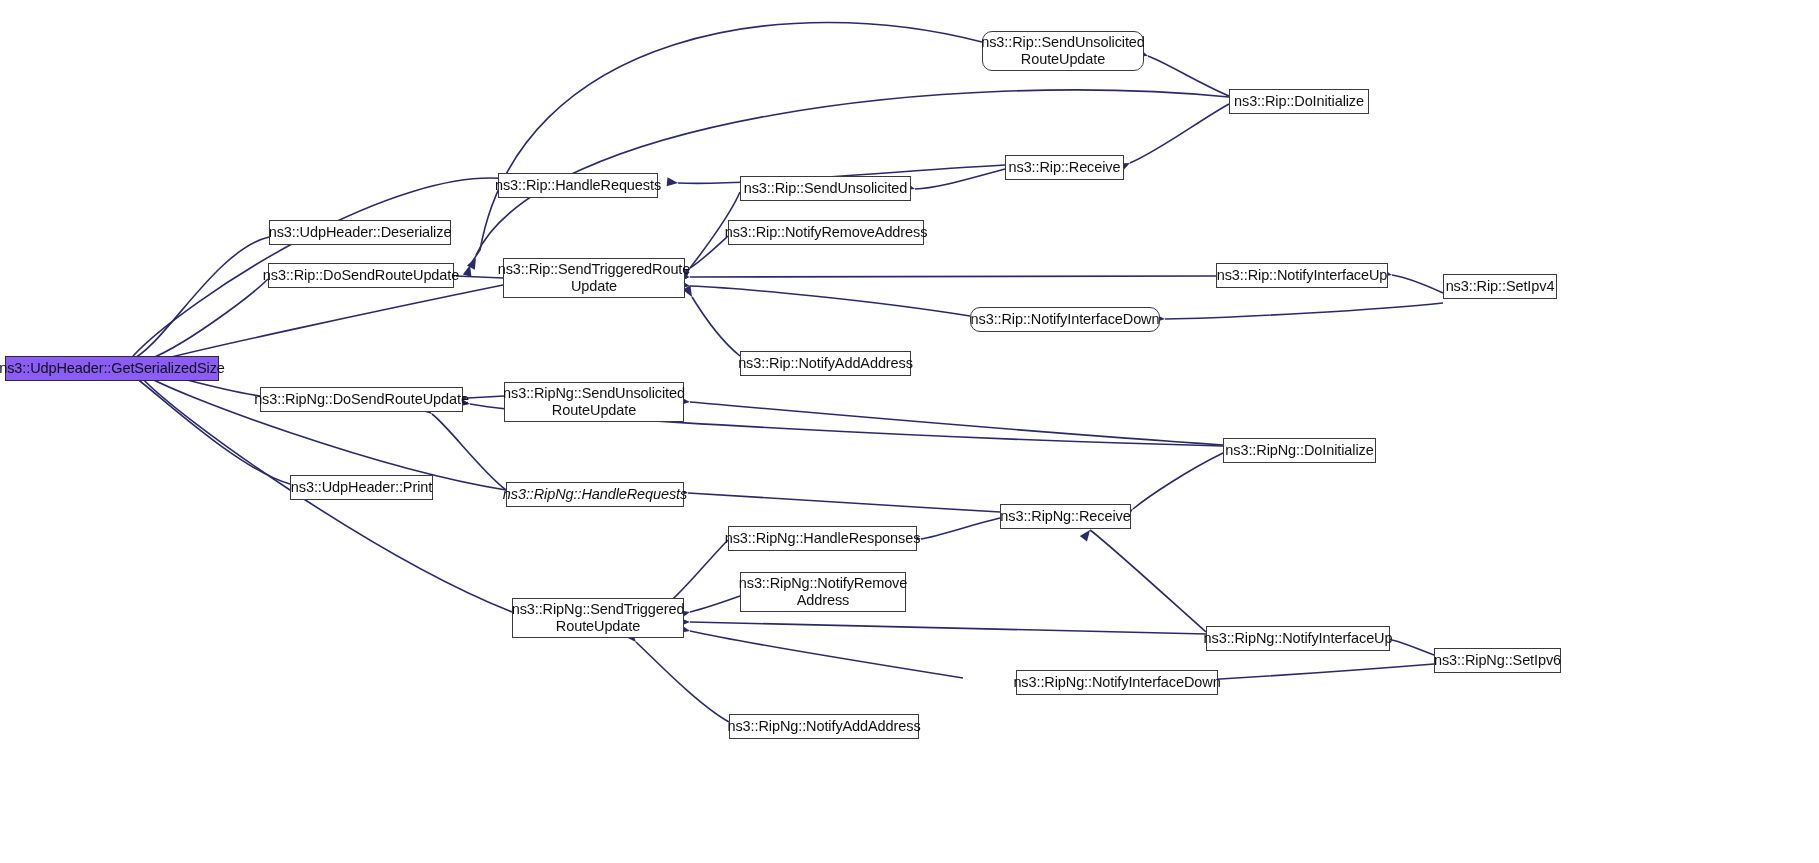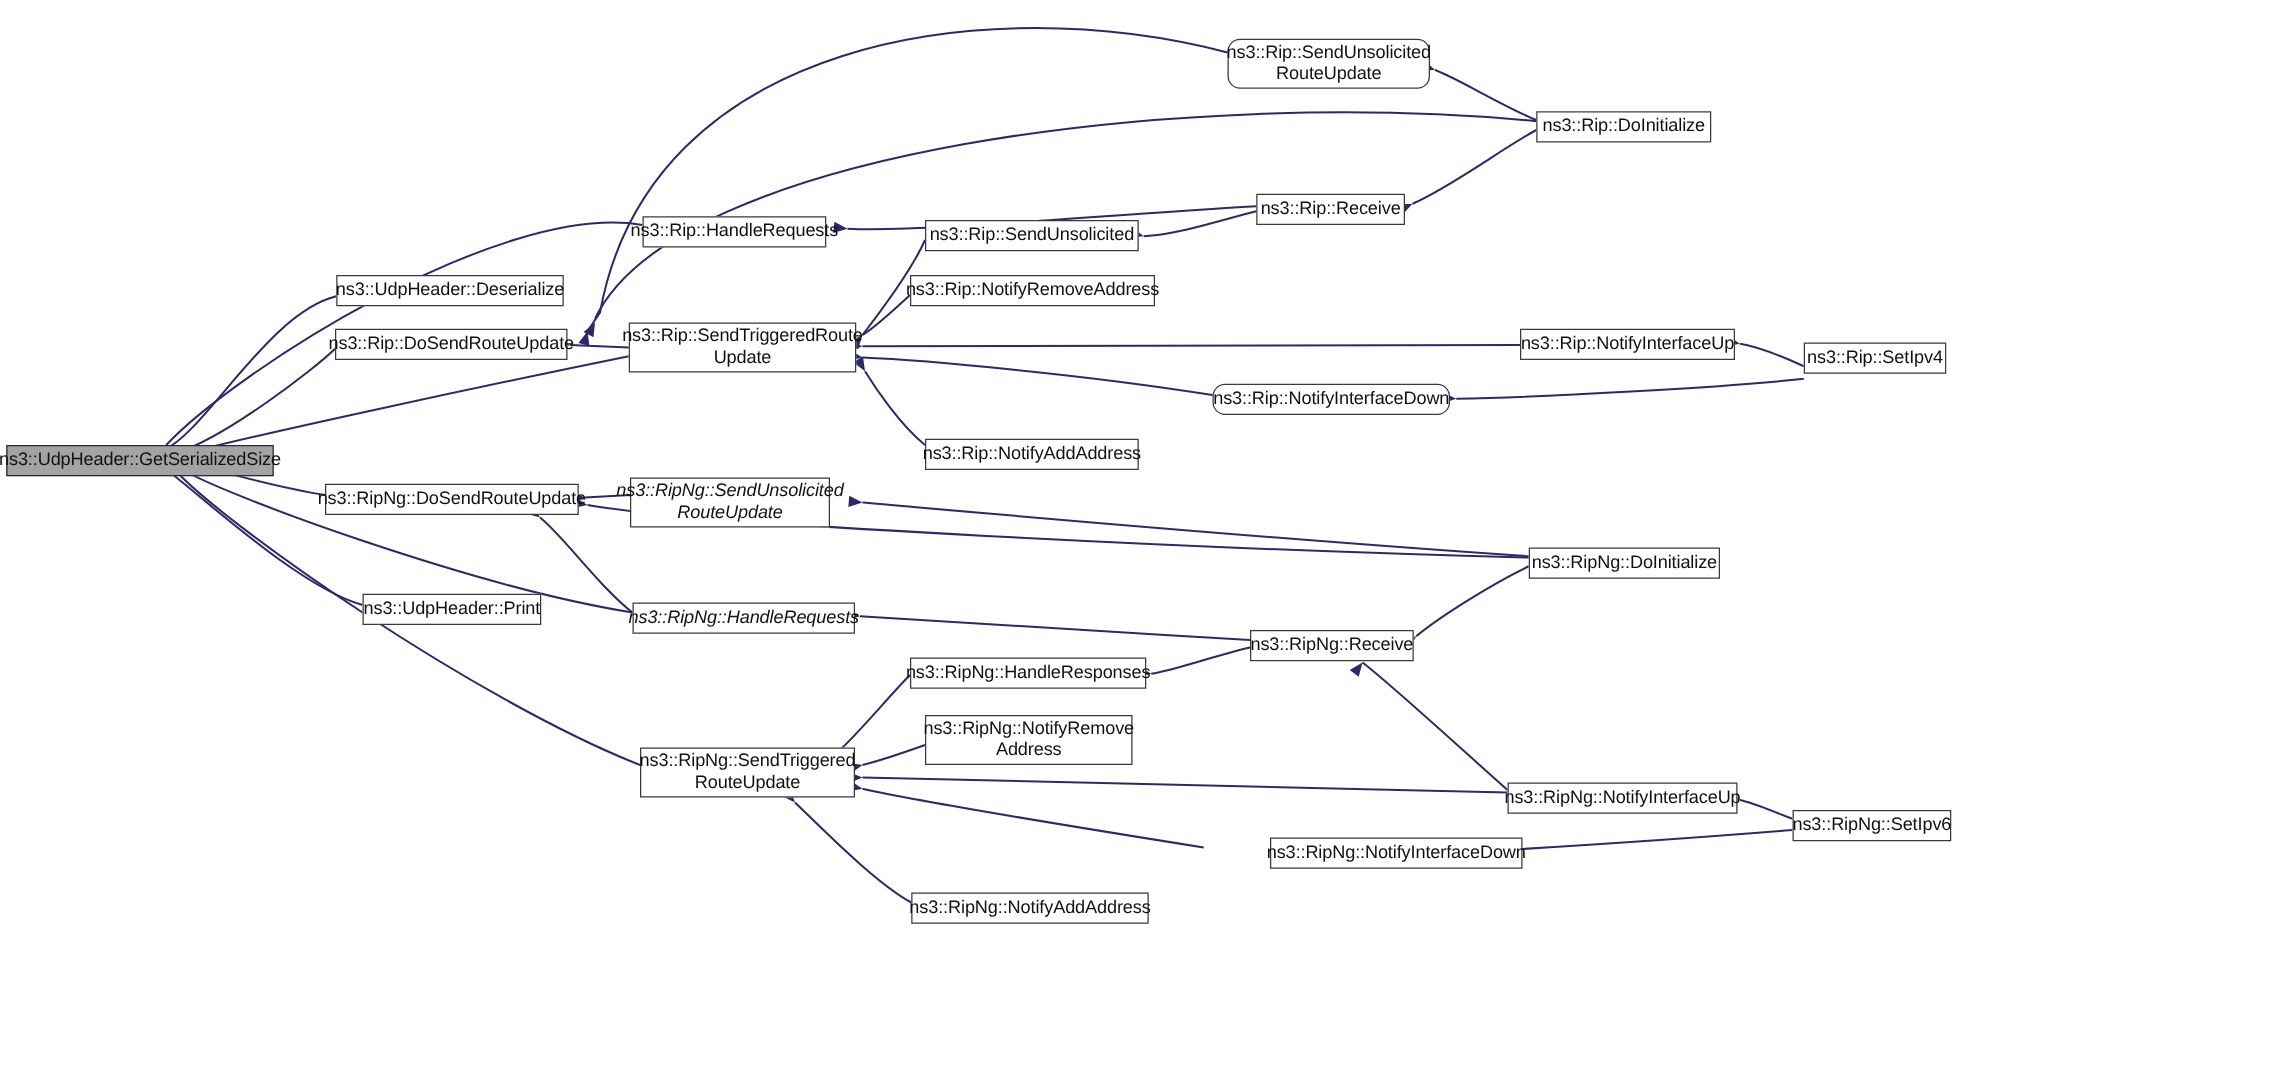--- a/index.html
+++ b/index.html
@@ -41,21 +41,21 @@
     line-height: 17px;
     text-align: center;
     display: flex;
     align-items: center;
     justify-content: center;
     padding: 0 5px;
     white-space: pre-line;
     letter-spacing: -0.1px;
   }
   .node-box.root {
-    background: #a3a3a3;
+    background: #8b5cf6;
     border-color: #2b2b2b;
   }
 </style>
 </head>
 <body>
 
 <div id="graph-root">
   <svg class="graph-canvas" viewBox="0 0 1819 863" xmlns="http://www.w3.org/2000/svg">
     <g id="edges-group">
         <path class="edge-path" d="M 269,237 C 215,250 165,345 131,360"></path>
@@ -135,34 +135,34 @@
         <polygon class="edge-head" points="0,0 -11,-4.5 -11,4.5" transform="translate(1392,640) rotate(377)"></polygon>
         <polygon class="edge-head" points="0,0 -11,-4.5 -11,4.5" transform="translate(1170,682) rotate(365)"></polygon>
       </g>
   </svg>
   <div id="nodes-layer">
       <div class="node-box root" style="left: 5px; top: 356px; width: 214px; height: 25px;">ns3::UdpHeader::GetSerializedSize</div>
       <div class="node-box" style="left: 269px; top: 220px; width: 182px; height: 25px;">ns3::UdpHeader::Deserialize</div>
       <div class="node-box" style="left: 268px; top: 263px; width: 186px; height: 25px;">ns3::Rip::DoSendRouteUpdate</div>
       <div class="node-box" style="left: 290px; top: 475px; width: 143px; height: 25px;">ns3::UdpHeader::Print</div>
       <div class="node-box" style="left: 260px; top: 387px; width: 203px; height: 25px;">ns3::RipNg::DoSendRouteUpdate</div>
-      <div class="node-box" style="left: 514px; top: 173px; width: 147px; height: 25px;">ns3::Rip::HandleRequests</div>
+      <div class="node-box" style="left: 498px; top: 173px; width: 160px; height: 25px;">ns3::Rip::HandleRequests</div>
       <div class="node-box" style="left: 503px; top: 258px; width: 182px; height: 40px;">ns3::Rip::SendTriggeredRoute
 Update</div>
       <div class="node-box" style="left: 740px; top: 176px; width: 171px; height: 25px;">ns3::Rip::SendUnsolicited</div>
       <div class="node-box" style="left: 728px; top: 220px; width: 196px; height: 25px;">ns3::Rip::NotifyRemoveAddress</div>
       <div class="node-box" style="left: 740px; top: 351px; width: 171px; height: 25px;">ns3::Rip::NotifyAddAddress</div>
       <div class="node-box" style="left: 982px; top: 31px; width: 162px; height: 40px; border-radius: 10px;">ns3::Rip::SendUnsolicited
 RouteUpdate</div>
       <div class="node-box" style="left: 1005px; top: 155px; width: 119px; height: 25px;">ns3::Rip::Receive</div>
       <div class="node-box" style="left: 970px; top: 307px; width: 190px; height: 25px; border-radius: 10px;">ns3::Rip::NotifyInterfaceDown</div>
       <div class="node-box" style="left: 1229px; top: 89px; width: 140px; height: 25px;">ns3::Rip::DoInitialize</div>
       <div class="node-box" style="left: 1216px; top: 263px; width: 172px; height: 25px;">ns3::Rip::NotifyInterfaceUp</div>
       <div class="node-box" style="left: 1443px; top: 274px; width: 114px; height: 25px;">ns3::Rip::SetIpv4</div>
-      <div class="node-box" style="left: 504px; top: 382px; width: 160px; height: 40px; font-style: italic;">ns3::RipNg::SendUnsolicited
+      <div class="node-box" style="left: 504px; top: 382px; width: 180px; height: 40px;">ns3::RipNg::SendUnsolicited
 RouteUpdate</div>
       <div class="node-box" style="left: 506px; top: 482px; width: 178px; height: 25px; font-style: italic;">ns3::RipNg::HandleRequests</div>
       <div class="node-box" style="left: 512px; top: 598px; width: 172px; height: 40px;">ns3::RipNg::SendTriggered
 RouteUpdate</div>
       <div class="node-box" style="left: 728px; top: 526px; width: 189px; height: 25px;">ns3::RipNg::HandleResponses</div>
       <div class="node-box" style="left: 740px; top: 572px; width: 166px; height: 40px;">ns3::RipNg::NotifyRemove
 Address</div>
       <div class="node-box" style="left: 729px; top: 714px; width: 190px; height: 25px;">ns3::RipNg::NotifyAddAddress</div>
       <div class="node-box" style="left: 1000px; top: 504px; width: 131px; height: 25px;">ns3::RipNg::Receive</div>
       <div class="node-box" style="left: 1016px; top: 670px; width: 202px; height: 25px;">ns3::RipNg::NotifyInterfaceDown</div>

